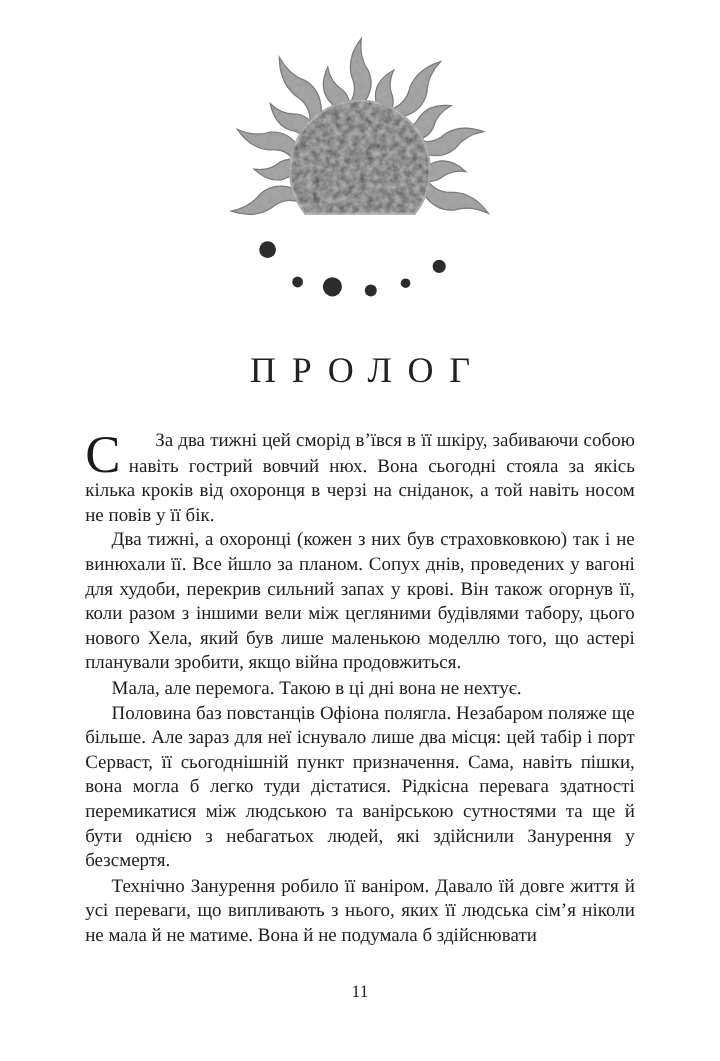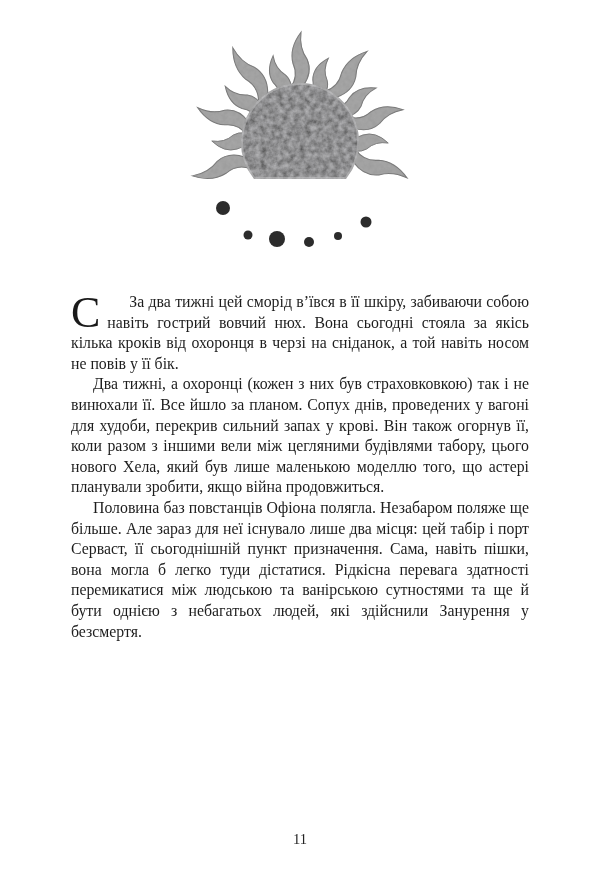--- a/index.html
+++ b/index.html
@@ -42,21 +42,21 @@
   .dropcap {
     float: left;
     font-size: 44px;
     line-height: 36px;
     padding: 3px 7px 0 0;
     color: #1a1a1a;
   }
   .page-number {
     position: absolute;
     left: 0; right: 0;
-    bottom: 36px;
+    bottom: 48px;
     text-align: center;
     font-size: 14.5px;
     color: #222222;
   }
 </style>
 </head>
 <body>
 
 <div class="page">
 
@@ -105,23 +105,26 @@
           <circle cx="-52" cy="93" r="4.5"></circle>
           <circle cx="-23" cy="97" r="8"></circle>
           <circle cx="9" cy="100" r="5"></circle>
           <circle cx="38" cy="94" r="4"></circle>
           <circle cx="66" cy="80" r="5.5"></circle>
         </g>
       </g>
     </svg>
   </div>
 
+  <h1 class="title">ПРОЛОГ</h1>
 
   <div class="body-text">
     <p class="first"><span class="dropcap">С</span></p>
     <p class="indent">За два тижні цей сморід в’ївся в її шкіру, забиваючи собою навіть гострий вовчий нюх. Вона сьогодні стояла за якісь кілька кроків від охоронця в черзі на сніданок, а той навіть носом не повів у її бік.</p>
     <p class="indent">Два тижні, а охоронці (кожен з них був страховковкою) так і не винюхали її. Все йшло за планом. Сопух днів, проведених у вагоні для худоби, перекрив сильний запах у крові. Він також огорнув її, коли разом з іншими вели між цегляними будівлями табору, цього нового Хела, який був лише маленькою моделлю того, що астері планували зробити, якщо війна продовжиться.</p>
+    <p class="indent">Мала, але перемога. Такою в ці дні вона не нехтує.</p>
     <p class="indent">Половина баз повстанців Офіона полягла. Незабаром поляже ще більше. Але зараз для неї існувало лише два місця: цей табір і порт Серваст, її сьогоднішній пункт призначення. Сама, навіть пішки, вона могла б легко туди дістатися. Рідкісна перевага здатності перемикатися між людською та ванірською сутностями та ще й бути однією з небагатьох людей, які здійснили Занурення у безсмертя.</p>
+    <p class="indent">Технічно Занурення робило її ваніром. Давало їй довге життя й усі переваги, що випливають з нього, яких її людська сім’я ніколи не мала й не матиме. Вона й не подумала б здійснювати</p>
   </div>
 
   <div class="page-number">11</div>
 
 </div>
 
 </body></html>

